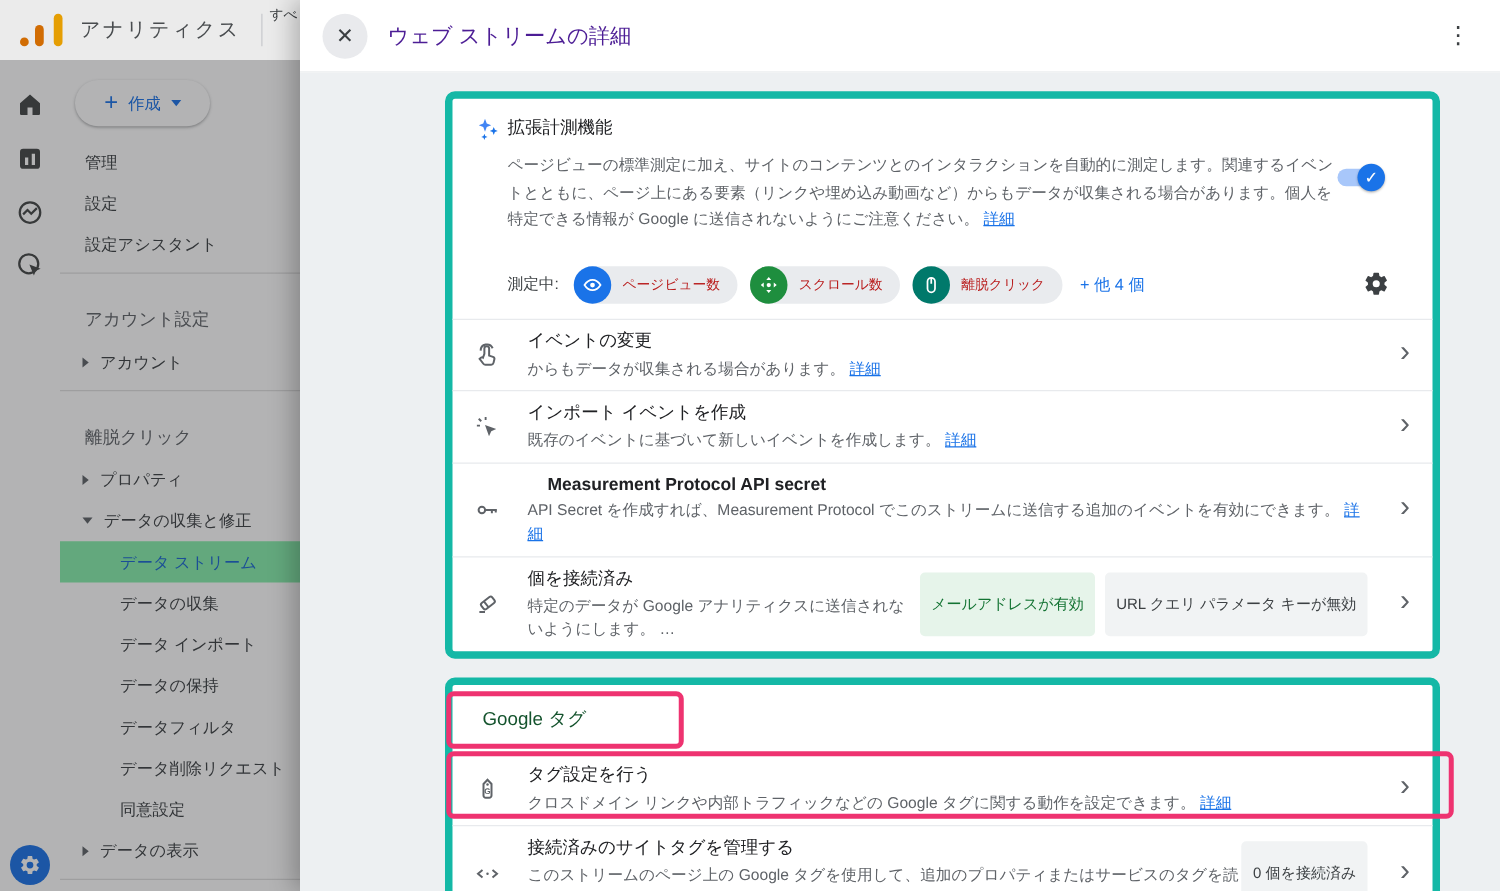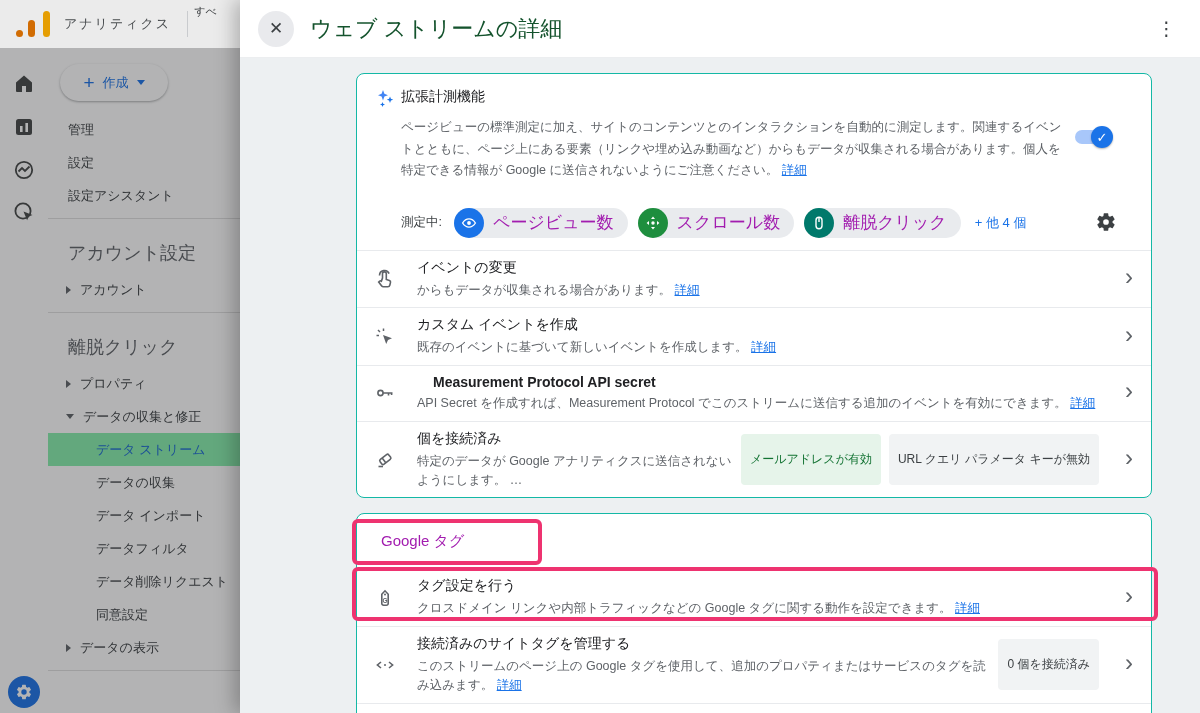--- a/index.html
+++ b/index.html
@@ -6,21 +6,21 @@
   .screen{position:relative;width:1200px;height:713px;overflow:hidden;
     font-family:"Liberation Sans","DejaVu Sans",sans-serif;color:#202124;background:#fff;}
 
   
   .topbar{position:absolute;left:0;top:0;width:1200px;height:48px;background:#fff;
     border-bottom:1px solid #dadce0;display:flex;align-items:center;z-index:1;}
   .ga-logo{position:relative;width:34px;height:26px;margin-left:16px;}
   .ga-logo .bar-tall{position:absolute;right:0;top:0;width:7px;height:26px;border-radius:4px;background:#f9ab00;}
   .ga-logo .bar-mid{position:absolute;left:12px;bottom:0;width:7px;height:17px;border-radius:4px;background:#e37400;}
   .ga-logo .dot{position:absolute;left:0;bottom:0;width:7px;height:7px;border-radius:50%;background:#e37400;}
-  .brand{margin-left:14px;font-size:13px;color:#4d5154;letter-spacing:2px;}
+  .brand{margin-left:14px;font-size:16px;color:#4d5154;letter-spacing:2px;}
   .topbar-divider{width:1px;height:26px;background:#dadce0;margin-left:16px;}
   .account-partial{font-size:11px;color:#3c4043;margin-left:6px;align-self:flex-start;margin-top:4px;}
 
   .rail{position:absolute;left:0;top:48px;width:48px;height:665px;background:#fff;
     border-right:1px solid #e8eaed;z-index:1;}
   .rail-icon{position:absolute;left:12px;width:24px;height:24px;color:#444746;}
   .rail-icon svg{width:24px;height:24px;display:block;}
   .rail-gear{position:absolute;left:8px;bottom:5px;width:32px;height:32px;border-radius:50%;
     background:#1a73e8;display:flex;align-items:center;justify-content:center;}
   .rail-gear svg{width:18px;height:18px;}
@@ -29,81 +29,81 @@
   .create-btn{margin:16px 0 12px 12px;width:108px;height:37px;border-radius:19px;background:#fff;
     box-shadow:0 1px 2px rgba(60,64,67,.3),0 1px 3px rgba(60,64,67,.15);
     display:flex;align-items:center;justify-content:center;gap:8px;color:#1a73e8;}
   .create-plus{font-size:19px;font-weight:500;line-height:1;}
   .create-label{font-size:13px;font-weight:500;}
   .caret-down{width:0;height:0;border-left:4px solid transparent;border-right:4px solid transparent;border-top:5px solid #1a73e8;}
   .side-item{height:33px;display:flex;align-items:center;padding-left:20px;font-size:13px;color:#3c4043;}
   .side-item.nested{padding-left:32px;}
   .side-item.child{padding-left:48px;}
   .side-item.selected{background:#86efac;color:#1967d2;font-weight:500;}
-  .side-header{height:40px;display:flex;align-items:flex-end;padding:0 0 8px 20px;font-size:18px;color:#5f6368;}
+  .side-header{height:40px;display:flex;align-items:flex-end;padding:0 0 8px 20px;font-size:14px;color:#5f6368;}
   .side-divider{height:1px;background:#e0e0e0;margin:6px 0;}
   .tri{width:0;height:0;margin-right:9px;margin-left:-14px;}
   .tri.right{border-top:4px solid transparent;border-bottom:4px solid transparent;border-left:5px solid #5f6368;}
   .tri.down{border-left:4px solid transparent;border-right:4px solid transparent;border-top:5px solid #5f6368;}
 
   .scrim-top{position:absolute;left:0;top:0;width:240px;height:48px;background:rgba(32,33,36,.09);z-index:2;}
   .scrim-main{position:absolute;left:0;top:48px;width:240px;height:665px;background:rgba(32,33,36,.34);z-index:2;}
 
   
   .modal{position:absolute;left:240px;top:0;width:960px;height:713px;z-index:3;
     box-shadow:-6px 0 18px rgba(0,0,0,.25);background:#edf0f2;}
   .modal-header{height:57px;background:#fff;display:flex;align-items:center;border-bottom:1px solid #eceef0;}
   .close-btn{width:36px;height:36px;border-radius:50%;background:#e9eaed;margin-left:18px;
     display:flex;align-items:center;justify-content:center;font-size:17px;color:#3c4043;cursor:pointer;}
-  .modal-title{margin-left:16px;font-size:22px;color:#14532d;}
+  .modal-title{margin-left:16px;font-size:17px;color:#4c1d95;}
   .kebab{margin-left:auto;margin-right:24px;font-size:19px;color:#3c4043;letter-spacing:0;cursor:pointer;}
   .modal-body{height:656px;box-sizing:border-box;padding:15px 12px 0 116px;overflow:hidden;}
 
-  .card{width:796px;background:#fff;border:1px solid #14b8a6;border-radius:8px;box-sizing:border-box;position:relative;}
+  .card{width:796px;background:#fff;border:6px solid #14b8a6;border-radius:8px;box-sizing:border-box;position:relative;}
   .card + .card{margin-top:15px;}
 
   
   .enh{position:relative;padding:14px 16px 0 16px;}
   .lead-icon{position:absolute;left:16px;top:12px;width:24px;height:24px;color:#5f6368;}
   .lead-icon svg{width:24px;height:24px;display:block;}
   .enh-title{margin-left:28px;font-size:14px;color:#202124;}
   .enh-desc{margin-left:28px;margin-top:11px;width:664px;font-size:12.5px;line-height:1.72;color:#5f6368;}
   .detail-link{color:#1a73e8;text-decoration:underline;cursor:pointer;}
   .toggle{position:absolute;right:38px;top:52px;width:38px;height:22px;cursor:pointer;}
   .toggle .track{position:absolute;left:0;top:4px;width:34px;height:14px;border-radius:7px;background:#a8c7fa;}
   .toggle .knob{position:absolute;right:0;top:0;width:22px;height:22px;border-radius:50%;background:#1a73e8;
     display:flex;align-items:center;justify-content:center;color:#fff;font-size:13px;box-shadow:0 1px 2px rgba(0,0,0,.3);}
   .measuring{margin:14px 0 0 28px;height:54px;display:flex;align-items:center;position:relative;}
   .measuring-label{font-size:12.5px;color:#3c4043;margin-right:12px;}
   .chip{display:flex;align-items:center;height:30px;border-radius:15px;background:#e9ebee;margin-right:10px;padding-right:14px;}
   .chip-circle{width:30px;height:30px;border-radius:50%;display:flex;align-items:center;justify-content:center;margin-right:9px;}
   .chip-circle svg{width:16px;height:16px;display:block;}
   .chip-blue{background:#1a73e8;}  .chip-green{background:#1e8e3e;}  .chip-teal{background:#00796b;}
-  .chip-label{font-size:17px;color:#a21caf;}
+  .chip-label{font-size:11px;color:#b91c1c;}
   .more-link{font-size:13px;color:#1a73e8;margin-left:4px;cursor:pointer;}
   .measure-gear{position:absolute;right:18px;top:15px;width:22px;height:22px;color:#3c4043;cursor:pointer;}
   .measure-gear svg{width:22px;height:22px;display:block;}
 
   
   .item-row{position:relative;display:flex;align-items:center;border-top:1px solid #e8eaed;
     min-height:52px;box-sizing:border-box;padding:8px 52px 8px 16px;cursor:pointer;}
   .row-icon{width:24px;height:24px;flex:0 0 24px;color:#5f6368;}
   .row-icon svg{width:24px;height:24px;display:block;}
   .row-text{margin-left:20px;min-width:0;}
   .row-title{font-size:14px;color:#202124;}
   .row-title.bold{font-weight:bold;padding-left:16px;}
   .row-sub{font-size:12.5px;color:#5f6368;margin-top:4px;line-height:1.5;}
   .chevron{position:absolute;right:18px;top:50%;transform:translateY(-58%);font-size:24px;color:#5f6368;}
   .row-badges{margin-left:auto;display:flex;gap:8px;flex:0 0 auto;}
   .badge{font-size:12px;padding:17px 9px;border-radius:4px;white-space:nowrap;}
   .badge.green{background:#e6f4ea;color:#137333;}
   .badge.gray{background:#f1f3f4;color:#3c4043;}
 
   
-  .gt-header{height:54px;display:flex;align-items:center;padding-left:24px;font-size:15px;color:#a21caf;}
+  .gt-header{height:54px;display:flex;align-items:center;padding-left:24px;font-size:15px;color:#14532d;}
   .hl-box{position:absolute;border:4px solid #ee3370;border-radius:6px;pointer-events:none;z-index:6;box-sizing:border-box;}
   .hl-header{left:-5px;top:5px;width:190px;height:46px;}
   .hl-row{left:-5px;top:53px;width:806px;height:54px;}
 </style>
 </head>
 <body>
 
 <div class="screen">
 
   <div class="topbar">
@@ -170,20 +170,21 @@
       <span class="tri right"></span>
       <span>プロパティ</span>
     </div>
     <div class="side-item nested">
       <span class="tri down"></span>
       <span>データの収集と修正</span>
     </div>
     <div class="side-item child selected">データ ストリーム</div>
     <div class="side-item child">データの収集</div>
     <div class="side-item child">データ インポート</div>
+    <div class="side-item child">データの保持</div>
     <div class="side-item child">データフィルタ</div>
     <div class="side-item child">データ削除リクエスト</div>
     <div class="side-item child">同意設定</div>
     <div class="side-item nested">
       <span class="tri right"></span>
       <span>データの表示</span>
     </div>
     <div class="side-divider"></div>
   </div>
 
@@ -279,21 +280,21 @@
             <svg viewBox="0 0 24 24">
                 <path fill="currentColor" d="m10 10 9 3.2-4 1.7L13.2 19z"></path>
                 <g stroke="currentColor" stroke-width="1.5">
                   <line x1="5" y1="5" x2="7" y2="7"></line>
                   <line x1="10.5" y1="3.5" x2="10.5" y2="6"></line>
                   <line x1="3.5" y1="10.5" x2="6" y2="10.5"></line>
                 </g>
               </svg>
           </span>
           <span class="row-text">
-            <div class="row-title">カスタム イベントを作成</div>
+            <div class="row-title">インポート イベントを作成</div>
             <div class="row-sub">
               <span>既存のイベントに基づいて新しいイベントを作成します。</span>
               <span class="detail-link">詳細</span>
             </div>
           </span>
           <span class="chevron">›</span>
         </div>
 
         <div class="item-row">
           <span class="row-icon">

